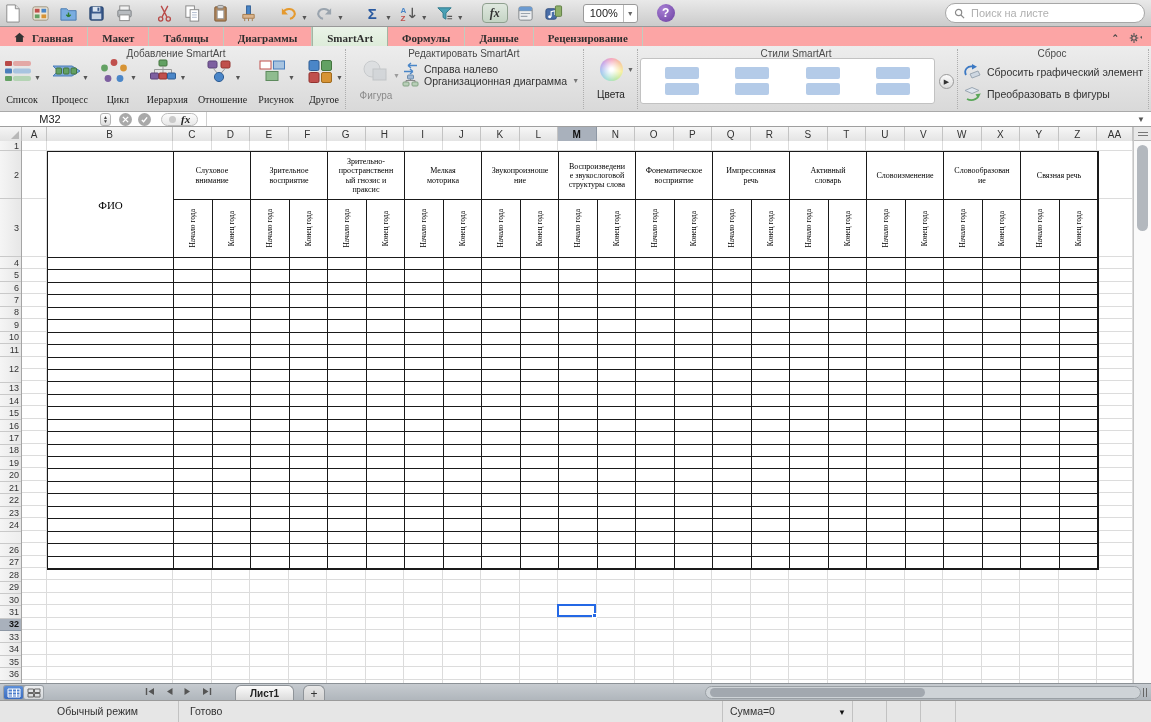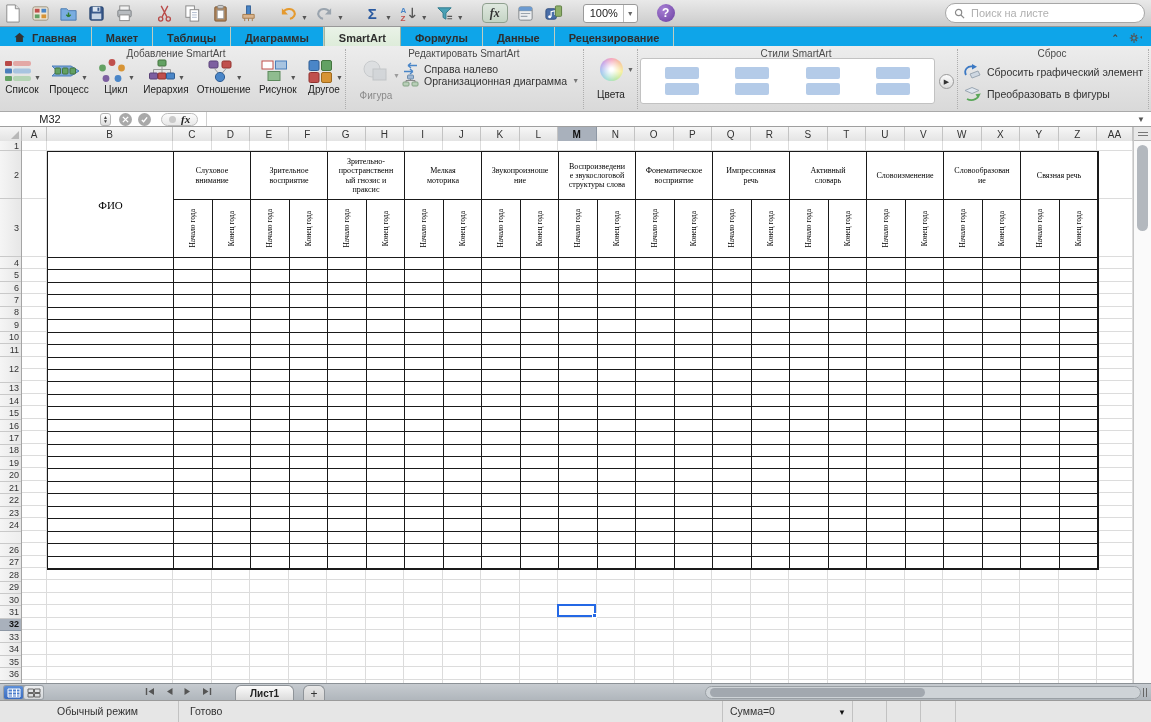--- a/index.html
+++ b/index.html
@@ -26,41 +26,41 @@
   .helpbtn{width:18px;height:18px;border-radius:50%;background:radial-gradient(circle at 35% 30%,#a77fd4,#6b3fa0);
     color:#fff;font-size:12px;font-weight:bold;display:flex;align-items:center;justify-content:center;margin-left:4px;}
   #search{margin-left:auto;width:200px;height:20px;border:1px solid #a7a7a7;border-radius:10px;background:#fff;
     display:flex;align-items:center;padding:0 8px;}
   #search svg{width:11px;height:11px;margin-right:4px;flex:0 0 auto;}
   #search input{border:none;outline:none;flex:1;font-size:11px;color:#333;background:transparent;
     font-family:"Liberation Sans",sans-serif;}
   #search input::placeholder{color:#b0b0b0;}
 
   
-  #tabbar{position:absolute;left:0;top:27px;width:1151px;height:22px;background:#0ea5e9;
-    border-bottom:1px solid #bccabc;display:flex;align-items:stretch;}
+  #tabbar{position:absolute;left:0;top:27px;width:1151px;height:22px;background:#fca5a5;
+    border-bottom:1px solid #bccabc;display:flex;align-items:stretch;font-family:Liberation Serif, serif;}
   .tab{display:flex;align-items:center;padding:0 14px;font-size:11px;font-weight:bold;color:#2e2e2e;
     border-right:1px solid #bfcdbf;}
   .tab .house{margin-right:7px;}
   .tab.active{background:linear-gradient(#eaf3e8,#dcebd8);border-left:1px solid #a3b6a3;
     border-right:1px solid #a3b6a3;}
   #tabbar-right{margin-left:auto;display:flex;align-items:center;padding-right:8px;gap:10px;}
   #tabbar-right .chev{font-size:9px;color:#444;font-weight:bold;}
 
   
   #ribbon{position:absolute;left:0;top:46px;width:1151px;height:66px;
     background:linear-gradient(#ededed,#d9d9d9);border-bottom:1px solid #a9a9a9;}
   .grplabel{position:absolute;top:2px;transform:translateX(-50%);font-size:10px;color:#4a4a4a;white-space:nowrap;}
   .rsep{position:absolute;top:3px;height:60px;border-left:1px dotted #adadad;}
   .addbtns{position:absolute;left:3px;top:12px;width:340px;display:flex;justify-content:space-between;}
   .abtn{display:flex;flex-direction:column;align-items:center;}
   .abtn .ico{display:flex;align-items:flex-start;}
   .abtn .ico svg{width:30px;height:26px;}
   .abtn .dd{font-size:7px;color:#555;margin:16px 0 0 1px;}
-  .abtn .lbl{font-size:10px;color:#222;margin-top:0;white-space:nowrap;}
+  .abtn .lbl{font-size:10px;color:#222;margin-top:10px;white-space:nowrap;font-family:Liberation Serif, serif;}
   #btn-shape{position:absolute;left:350px;top:12px;width:52px;display:flex;flex-direction:column;align-items:center;opacity:.5;}
   #btn-shape svg{width:32px;height:28px;}
   #btn-shape .dd{font-size:7px;color:#555;position:absolute;right:2px;top:14px;}
   #btn-shape .lbl{font-size:10px;color:#333;margin-top:4px;}
   .smallbtn{position:absolute;display:flex;align-items:center;font-size:10.5px;color:#333;white-space:nowrap;}
   .smallbtn svg{margin-right:5px;}
   .smallbtn .dd{font-size:7px;color:#777;margin-left:5px;}
   #btn-colors{position:absolute;left:588px;top:12px;width:46px;display:flex;flex-direction:column;align-items:center;}
   #colorwheel{width:23px;height:23px;border-radius:50%;
     background:conic-gradient(#f5a8c0,#f7c8a0,#f7f0a0,#bfe8a8,#a8e0d8,#a8c8f0,#c8a8e8,#f5a8c0);

